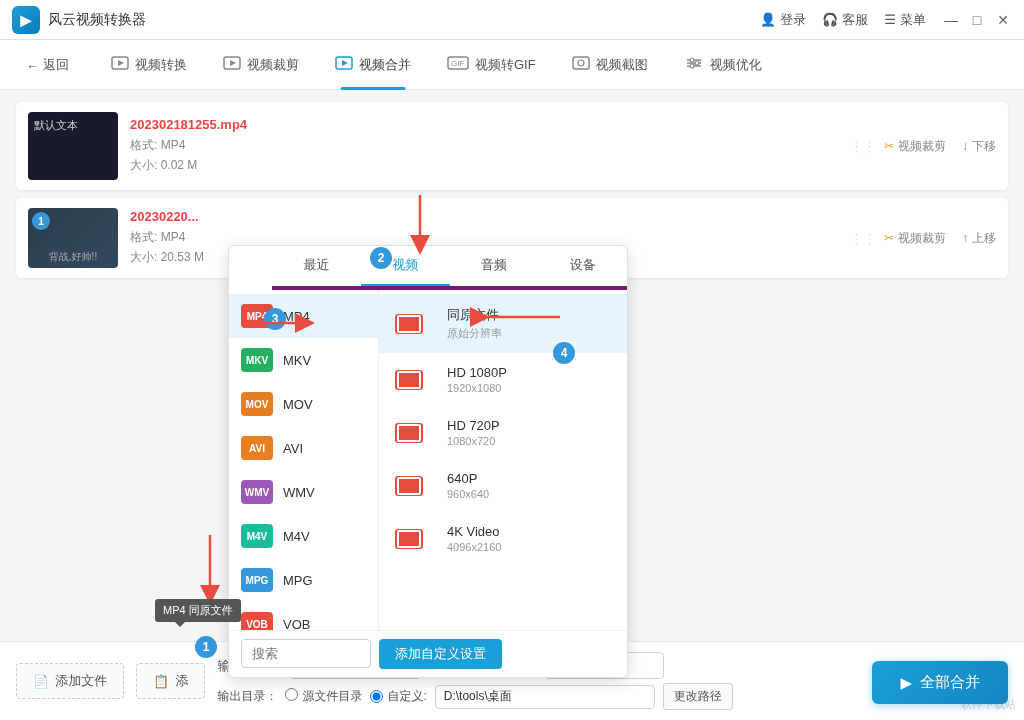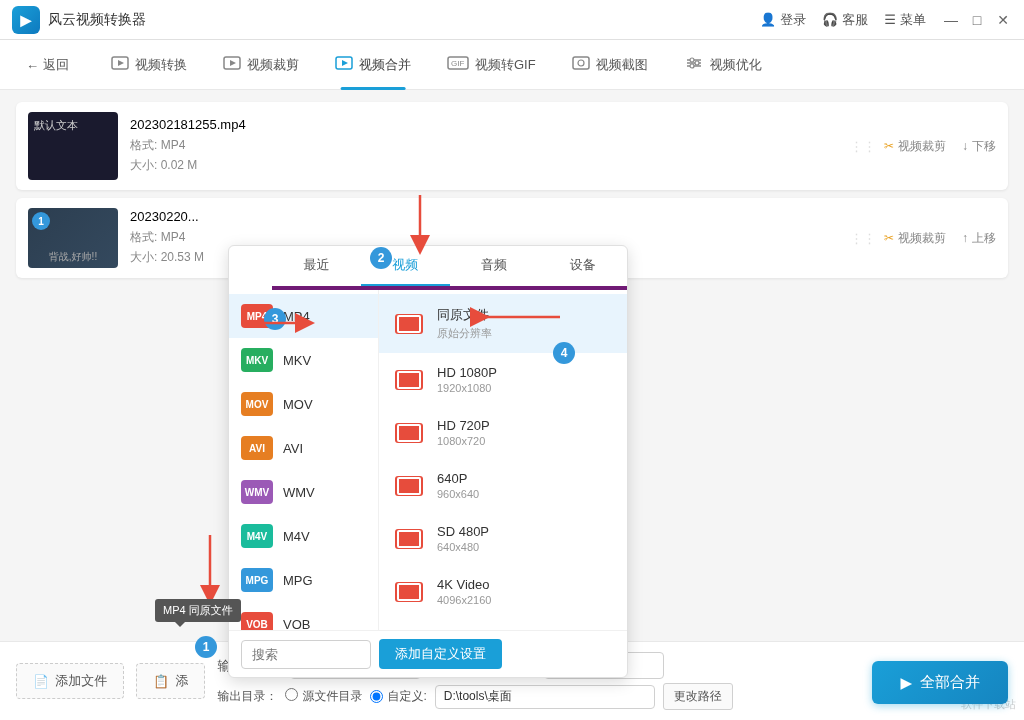--- a/index.html
+++ b/index.html
@@ -25,21 +25,21 @@
     
     .main { background: #f5f5f5; height: calc(720px - 90px); display: flex; flex-direction: column; position: relative; }
 
     
     .file-list { padding: 12px 16px; flex: 1; overflow: hidden; }
     .file-item { background: #fff; border-radius: 6px; padding: 10px 12px; margin-bottom: 8px; display: flex; align-items: center; gap: 12px; box-shadow: 0 1px 3px rgba(0,0,0,0.08); }
     .file-thumb { width: 90px; height: 68px; background: #1a1a2e; border-radius: 4px; display: flex; align-items: center; justify-content: center; flex-shrink: 0; position: relative; overflow: hidden; }
     .file-thumb-text { color: #ccc; font-size: 11px; position: absolute; top: 6px; left: 6px; }
     .file-thumb-img { width: 90px; height: 60px; background: linear-gradient(135deg, #2c3e50, #34495e); border-radius: 4px; display: flex; align-items: center; justify-content: center; flex-shrink: 0; position: relative; overflow: hidden; }
     .file-info { flex: 1; }
-    .file-name { font-size: 13px; color: #000000; font-weight: 400; margin-bottom: 4px; }
+    .file-name { font-size: 13px; color: #ef4444; font-weight: 700; margin-bottom: 4px; }
     .file-meta { font-size: 12px; color: #888; line-height: 1.6; }
     .file-actions { display: flex; align-items: center; gap: 16px; }
     .file-action-btn { display: flex; align-items: center; gap: 4px; color: #888; font-size: 12px; cursor: pointer; }
 
     
     .bottom-bar { background: #fff; border-top: 1px solid #e8e8e8; padding: 10px 16px; display: flex; align-items: center; gap: 12px; }
     .btn-add { display: flex; align-items: center; gap: 6px; padding: 8px 16px; border: 1px dashed #ccc; border-radius: 4px; cursor: pointer; color: #555; font-size: 13px; background: #fafafa; }
     .output-format { display: flex; align-items: center; gap: 8px; font-size: 13px; color: #555; }
     .format-select { border: 1px solid #d0d0d0; border-radius: 4px; padding: 5px 28px 5px 10px; background: #fff; font-size: 13px; appearance: none; cursor: pointer; min-width: 130px; color: #333; position: relative; }
     .select-wrapper { position: relative; display: inline-block; }
@@ -61,21 +61,21 @@
     .format-badge { width: 32px; height: 24px; border-radius: 4px; display: flex; align-items: center; justify-content: center; font-size: 10px; font-weight: bold; color: white; flex-shrink: 0; }
     .badge-mp4 { background: #e74c3c; }
     .badge-mkv { background: #27ae60; }
     .badge-mov { background: #e67e22; }
     .badge-avi { background: #e67e22; }
     .badge-wmv { background: #9b59b6; }
     .badge-m4v { background: #1abc9c; }
     .badge-mpg { background: #3498db; }
     .badge-vob { background: #e74c3c; }
     .quality-list { flex: 1; overflow-y: auto; padding: 4px 0; }
-    .quality-item { display: flex; align-items: center; gap: 14px; padding: 12px 16px; cursor: pointer; font-size: 13px; }
+    .quality-item { display: flex; align-items: center; gap: 24px; padding: 12px 16px; cursor: pointer; font-size: 13px; }
     .quality-item.selected { background: #e8f4fd; }
     .quality-icon { width: 28px; height: 20px; background: #e74c3c; border-radius: 3px; display: flex; align-items: center; justify-content: center; flex-shrink: 0; }
     .quality-icon::before { content: ''; display: block; width: 20px; height: 14px; border: 2px solid white; border-radius: 2px; }
     .quality-info { flex: 1; }
     .quality-name { font-size: 13px; color: #333; font-weight: 500; }
     .quality-res { font-size: 11px; color: #999; margin-top: 2px; }
     .btn-add-custom { padding: 8px 16px; background: #1a9fd8; color: white; border: none; border-radius: 4px; font-size: 13px; cursor: pointer; width: calc(100% - 24px); margin: 0 12px 8px; }
     
     
     .watermark { position: absolute; bottom: 8px; right: 8px; font-size: 11px; color: #ccc; }
@@ -361,35 +361,28 @@
         <div class="quality-item">
           <div class="quality-icon"></div>
           <div class="quality-info">
             <div class="quality-name">640P</div>
             <div class="quality-res">960x640</div>
           </div>
         </div>
         <div class="quality-item">
           <div class="quality-icon"></div>
           <div class="quality-info">
-            <div class="quality-name">SD 480P</div>
-            <div class="quality-res">640x480</div>
-          </div>
-        </div>
-        <div class="quality-item">
-          <div class="quality-icon"></div>
-          <div class="quality-info">
             <div class="quality-name">4K Video</div>
             <div class="quality-res">4096x2160</div>
           </div>
         </div>
       </div>
     </div>
 
-    <div style="display:flex;align-items:center;padding:8px 12px;border-top:1px solid #f0f0f0;gap:8px;">
+    <div style="display:flex;align-items:flex-start;padding:8px 12px;border-top:1px solid #f0f0f0;gap:8px;">
       <input type="text" style="flex: 1 1 0%; border: 1px solid rgb(208, 208, 208); border-radius: 4px; padding: 6px 10px; font-size: 13px; max-width: 130px;" placeholder="搜索">
       <button class="btn-add-custom" style="width:auto;margin:0;padding:6px 16px;background:#1a9fd8;color:white;border:none;border-radius:4px;font-size:13px;cursor:pointer;">添加自定义设置</button>
     </div>
   </div>
 
   <div class="tooltip-box" style="left:155px;bottom:98px;">MP4 同原文件</div>
 
   <div class="step-circle" style="left:195px;bottom:62px;">
     <span>1</span>
   </div>

